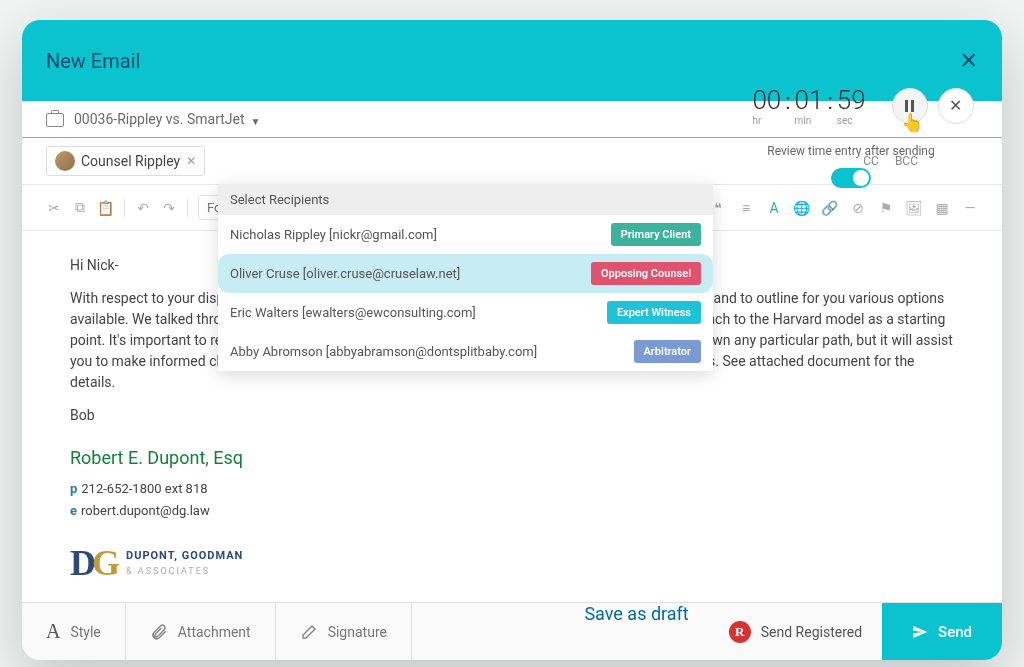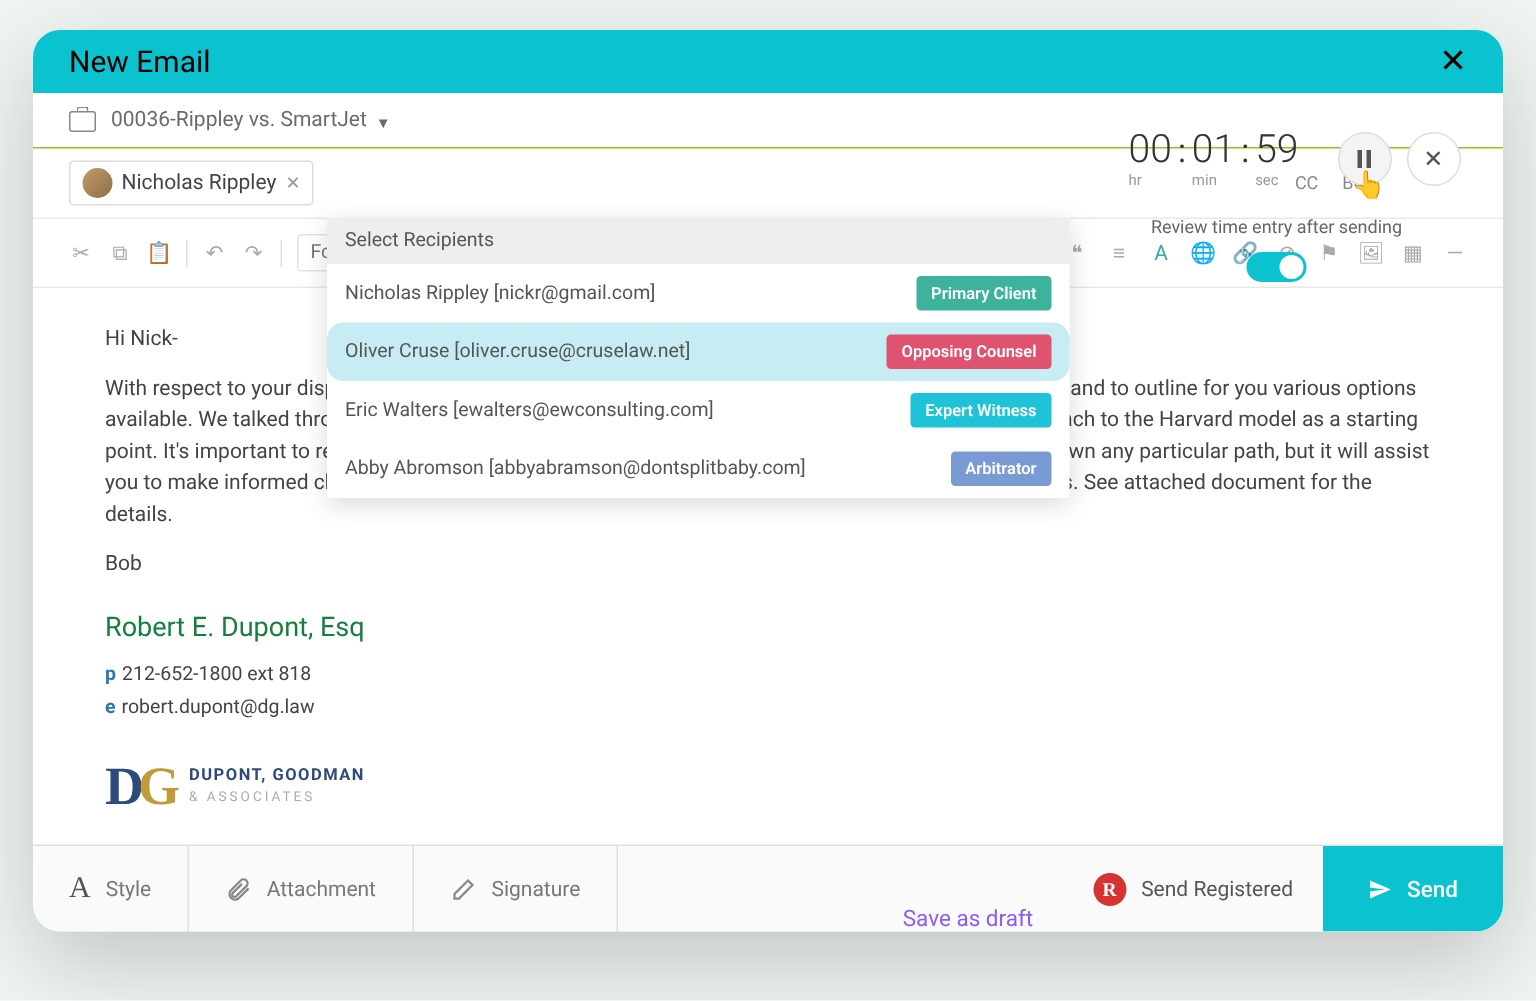--- a/index.html
+++ b/index.html
@@ -15,22 +15,22 @@
   background: #fff;
   border-radius: 18px;
   box-shadow: 0 20px 60px rgba(0,0,0,0.2);
   overflow: hidden;
   width: 980px;
   margin: 0 auto;
   position: relative;
 }
 .header {
   background: #0ac3cf;
-  color: #000000;
-  padding: 8px 24px;
+  color: #0c4a6e;
+  padding: 28px 24px;
   display: flex;
   justify-content: space-between;
   align-items: center;
 }
 .header-title { font-size: 20px; font-weight: 400; }
 .close-x { cursor: pointer; font-size: 22px; }
 
 .case-row {
   display: flex;
   align-items: flex-end;
@@ -148,21 +148,21 @@
   display: flex; align-items: stretch; border-top: 1px solid #e0e0e0;
   background: #fafafa; height: 58px;
 }
 .footer-btn {
   display: flex; align-items: center; gap: 10px; padding: 0 24px;
   border-right: 1px solid #e0e0e0; color: #777; font-size: 14px; cursor: pointer;
 }
 .footer-btn.style .A { font-family: Georgia, serif; font-size: 20px; color: #555; }
 .footer-btn.attach svg, .footer-btn.sig svg { width: 18px; height: 18px; stroke: #888; fill: none; }
 .footer-spacer { flex: 1; }
-.footer-draft { display: flex; align-items: flex-end; padding: 0 20px; color: #8b5cf6; font-size: 15px; cursor: pointer; }
+.footer-draft { display: flex; align-items: flex-start; padding: 0 20px; color: #0369a1; font-size: 18px; cursor: pointer; }
 .footer-registered { display: flex; align-items: center; gap: 10px; padding: 0 20px; cursor: pointer; color: #555; font-size: 14px; }
 .r-badge { width: 22px; height: 22px; background: #d63333; color: #fff; border-radius: 50%; display: flex; align-items: center; justify-content: center; font-weight: bold; font-size: 13px; font-family: Georgia, serif; }
 .footer-send {
   background: #0ac3cf; color: #fff; display: flex; align-items: center;
   gap: 10px; padding: 0 30px; cursor: pointer; font-size: 15px; font-weight: 500;
 }
 .send-icon { width: 16px; height: 16px; }
 </style>
 </head>
 <body>
@@ -202,21 +202,21 @@
     </div>
     <div class="review-row">
       <span>Review time entry after sending</span>
       <div class="toggle"></div>
     </div>
   </div>
 
   <div class="recipient-row">
     <div class="recipient-chip">
       <span class="avatar"></span>
-      <span>Nicholas Rippley</span>
+      <span>Counsel Rippley</span>
       <span class="chip-x">✕</span>
     </div>
     <div class="cc-bcc">
       <span>CC</span>
       <span>BCC</span>
     </div>
 
     <div class="recipients-dropdown">
       <div class="dropdown-header">Select Recipients</div>
       <div id="dropdown-items">

